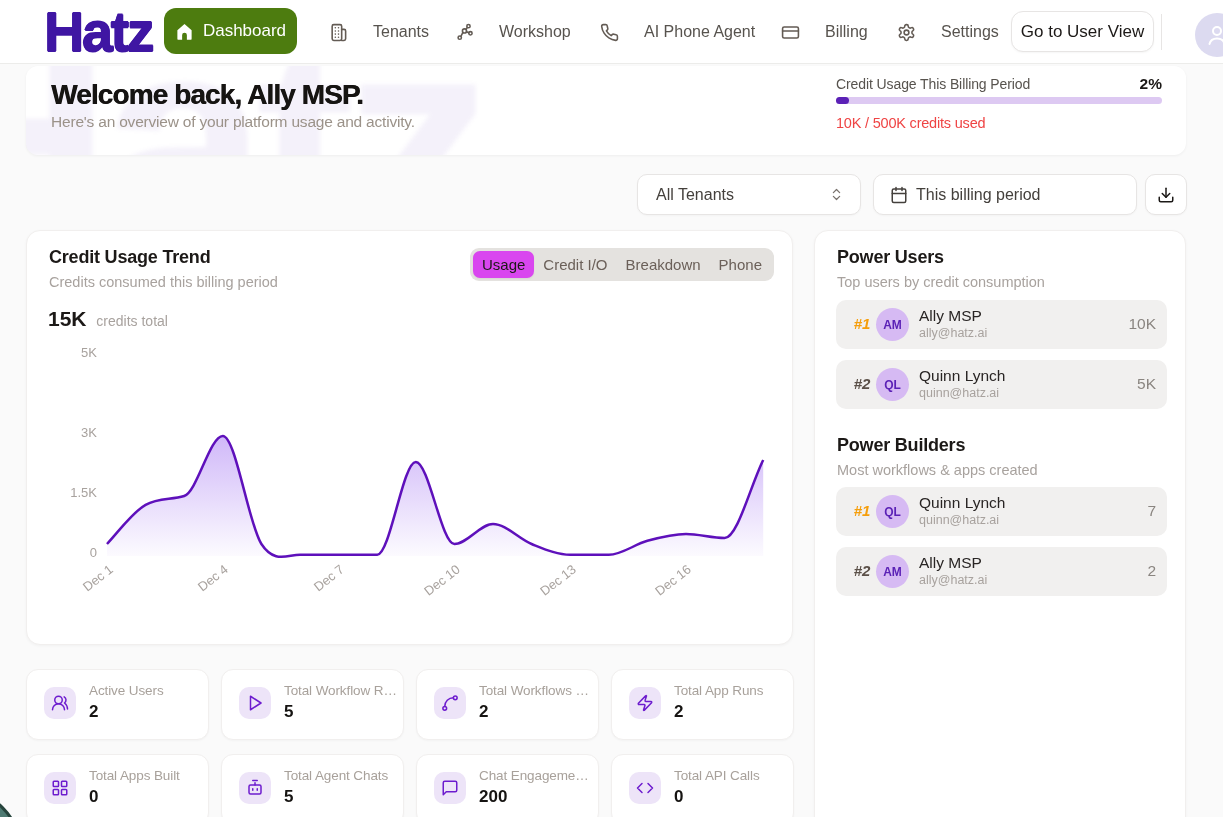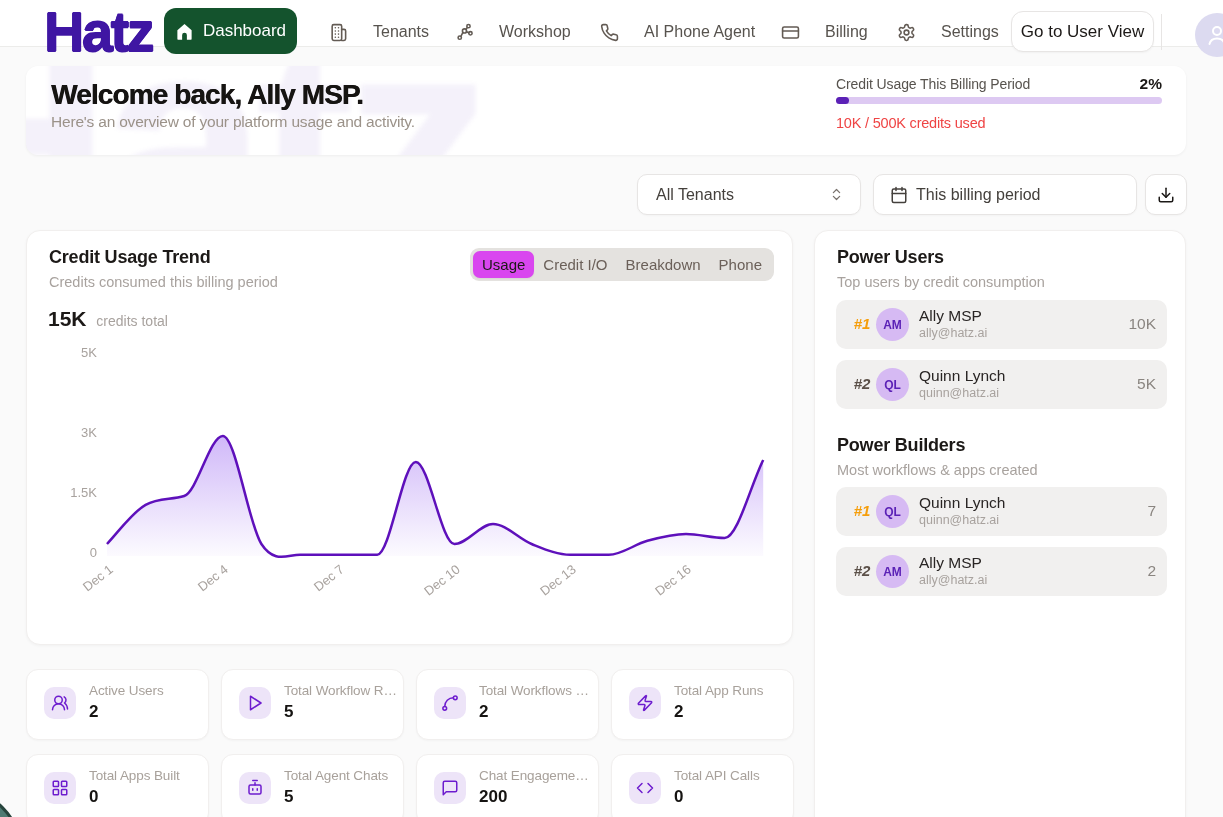--- a/index.html
+++ b/index.html
@@ -1,21 +1,21 @@
 <!DOCTYPE html>
 <html><head>
 <meta charset="utf-8">
 <style>
 * { margin:0; padding:0; box-sizing:border-box; }
 html,body { width:1223px; height:817px; overflow:hidden; }
 body { font-family:"Liberation Sans", sans-serif; background:#fafafa; position:relative; color:#1c1917; }
 
-#header { position:absolute; left:0; top:0; width:1223px; height:47px; background:#fff; border-bottom:1px solid #ececea; z-index:5; }
+#header { position:absolute; left:0; top:0; width:1223px; height:64px; background:#fff; border-bottom:1px solid #ececea; z-index:5; }
 #logo { position:absolute; left:44px; top:-1px; font-size:56px; font-weight:bold; color:#3f16a3; letter-spacing:-2.5px; text-shadow:0.6px 0 0 #3f16a3,-0.6px 0 0 #3f16a3,0 0.6px 0 #3f16a3,0 -0.6px 0 #3f16a3; }
-#pill { position:absolute; left:164px; top:8px; width:133px; height:46px; background:#14532d; border-radius:12px; color:#fff; display:flex; align-items:center; justify-content:center; gap:9px; font-size:17px; }
+#pill { position:absolute; left:164px; top:8px; width:133px; height:46px; background:#4d7c0f; border-radius:12px; color:#fff; display:flex; align-items:center; justify-content:center; gap:9px; font-size:17px; }
 .nav { position:absolute; top:0; height:64px; display:flex; align-items:center; gap:25px; color:#57534e; font-size:16px; }
 .nav svg { display:block; }
 #btn-userview { position:absolute; left:1011px; top:11px; width:143px; height:41px; background:#fff; border:1px solid #e7e5e4; border-radius:12px; display:flex; align-items:center; justify-content:center; font-size:17px; color:#1c1917; box-shadow:0 1px 2px rgba(0,0,0,.04); }
 #hdr-divider { position:absolute; left:1161px; top:14px; width:1px; height:36px; background:#e7e5e4; }
 #avatar { position:absolute; left:1195px; top:13px; width:44px; height:44px; border-radius:50%; background:#dcdaf0; display:flex; align-items:center; justify-content:center; }
 
 #welcome { position:absolute; left:26px; top:66px; width:1160px; height:89px; background:#fff; border-radius:12px; box-shadow:0 1px 3px rgba(0,0,0,.05); overflow:hidden; }
 #welcome h1 { position:absolute; left:25px; top:13px; font-size:28px; font-weight:bold; color:#161412; letter-spacing:-0.9px; text-shadow:0.5px 0 0 #161412; }
 #welcome .sub { position:absolute; left:25px; top:47px; font-size:15.5px; letter-spacing:-0.2px; color:#9b9289; }
 #cu-label { position:absolute; left:810px; top:10px; font-size:14px; letter-spacing:-0.1px; color:#57534e; }

